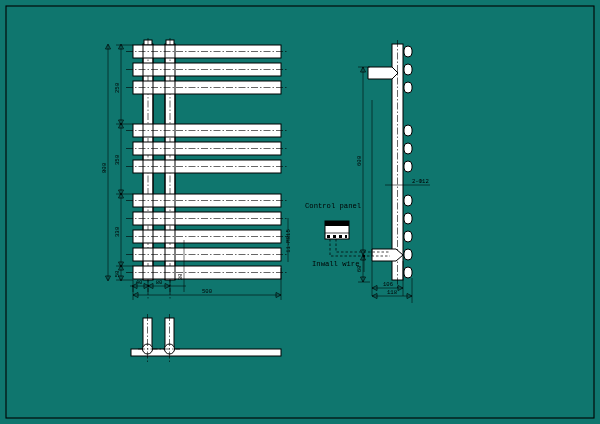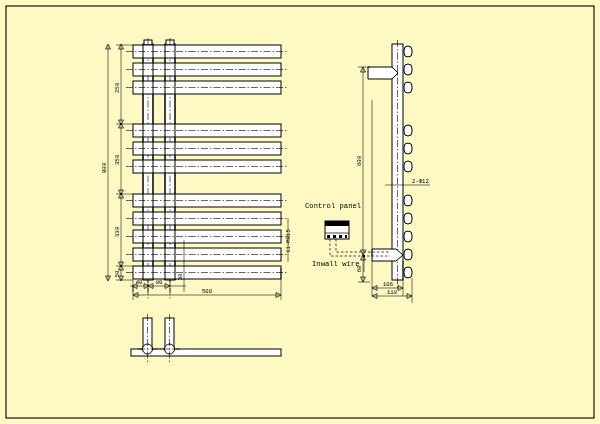--- a/index.html
+++ b/index.html
@@ -7,21 +7,21 @@
     padding: 0;
     background: #ffffff;
   }
   body {
     font-family: "Liberation Mono", "DejaVu Sans Mono", monospace;
   }
   #sheet {
     position: relative;
     width: 600px;
     height: 424px;
-    background: #fef9c3;
+    background: #0f766e;
     overflow: hidden;
   }
   #sheet svg {
     position: absolute;
     top: 0;
     left: 0;
     display: block;
   }
   .ln { stroke: #000; stroke-width: 1; fill: none; }
   .ln-thin { stroke: #000; stroke-width: 0.7; fill: none; }

